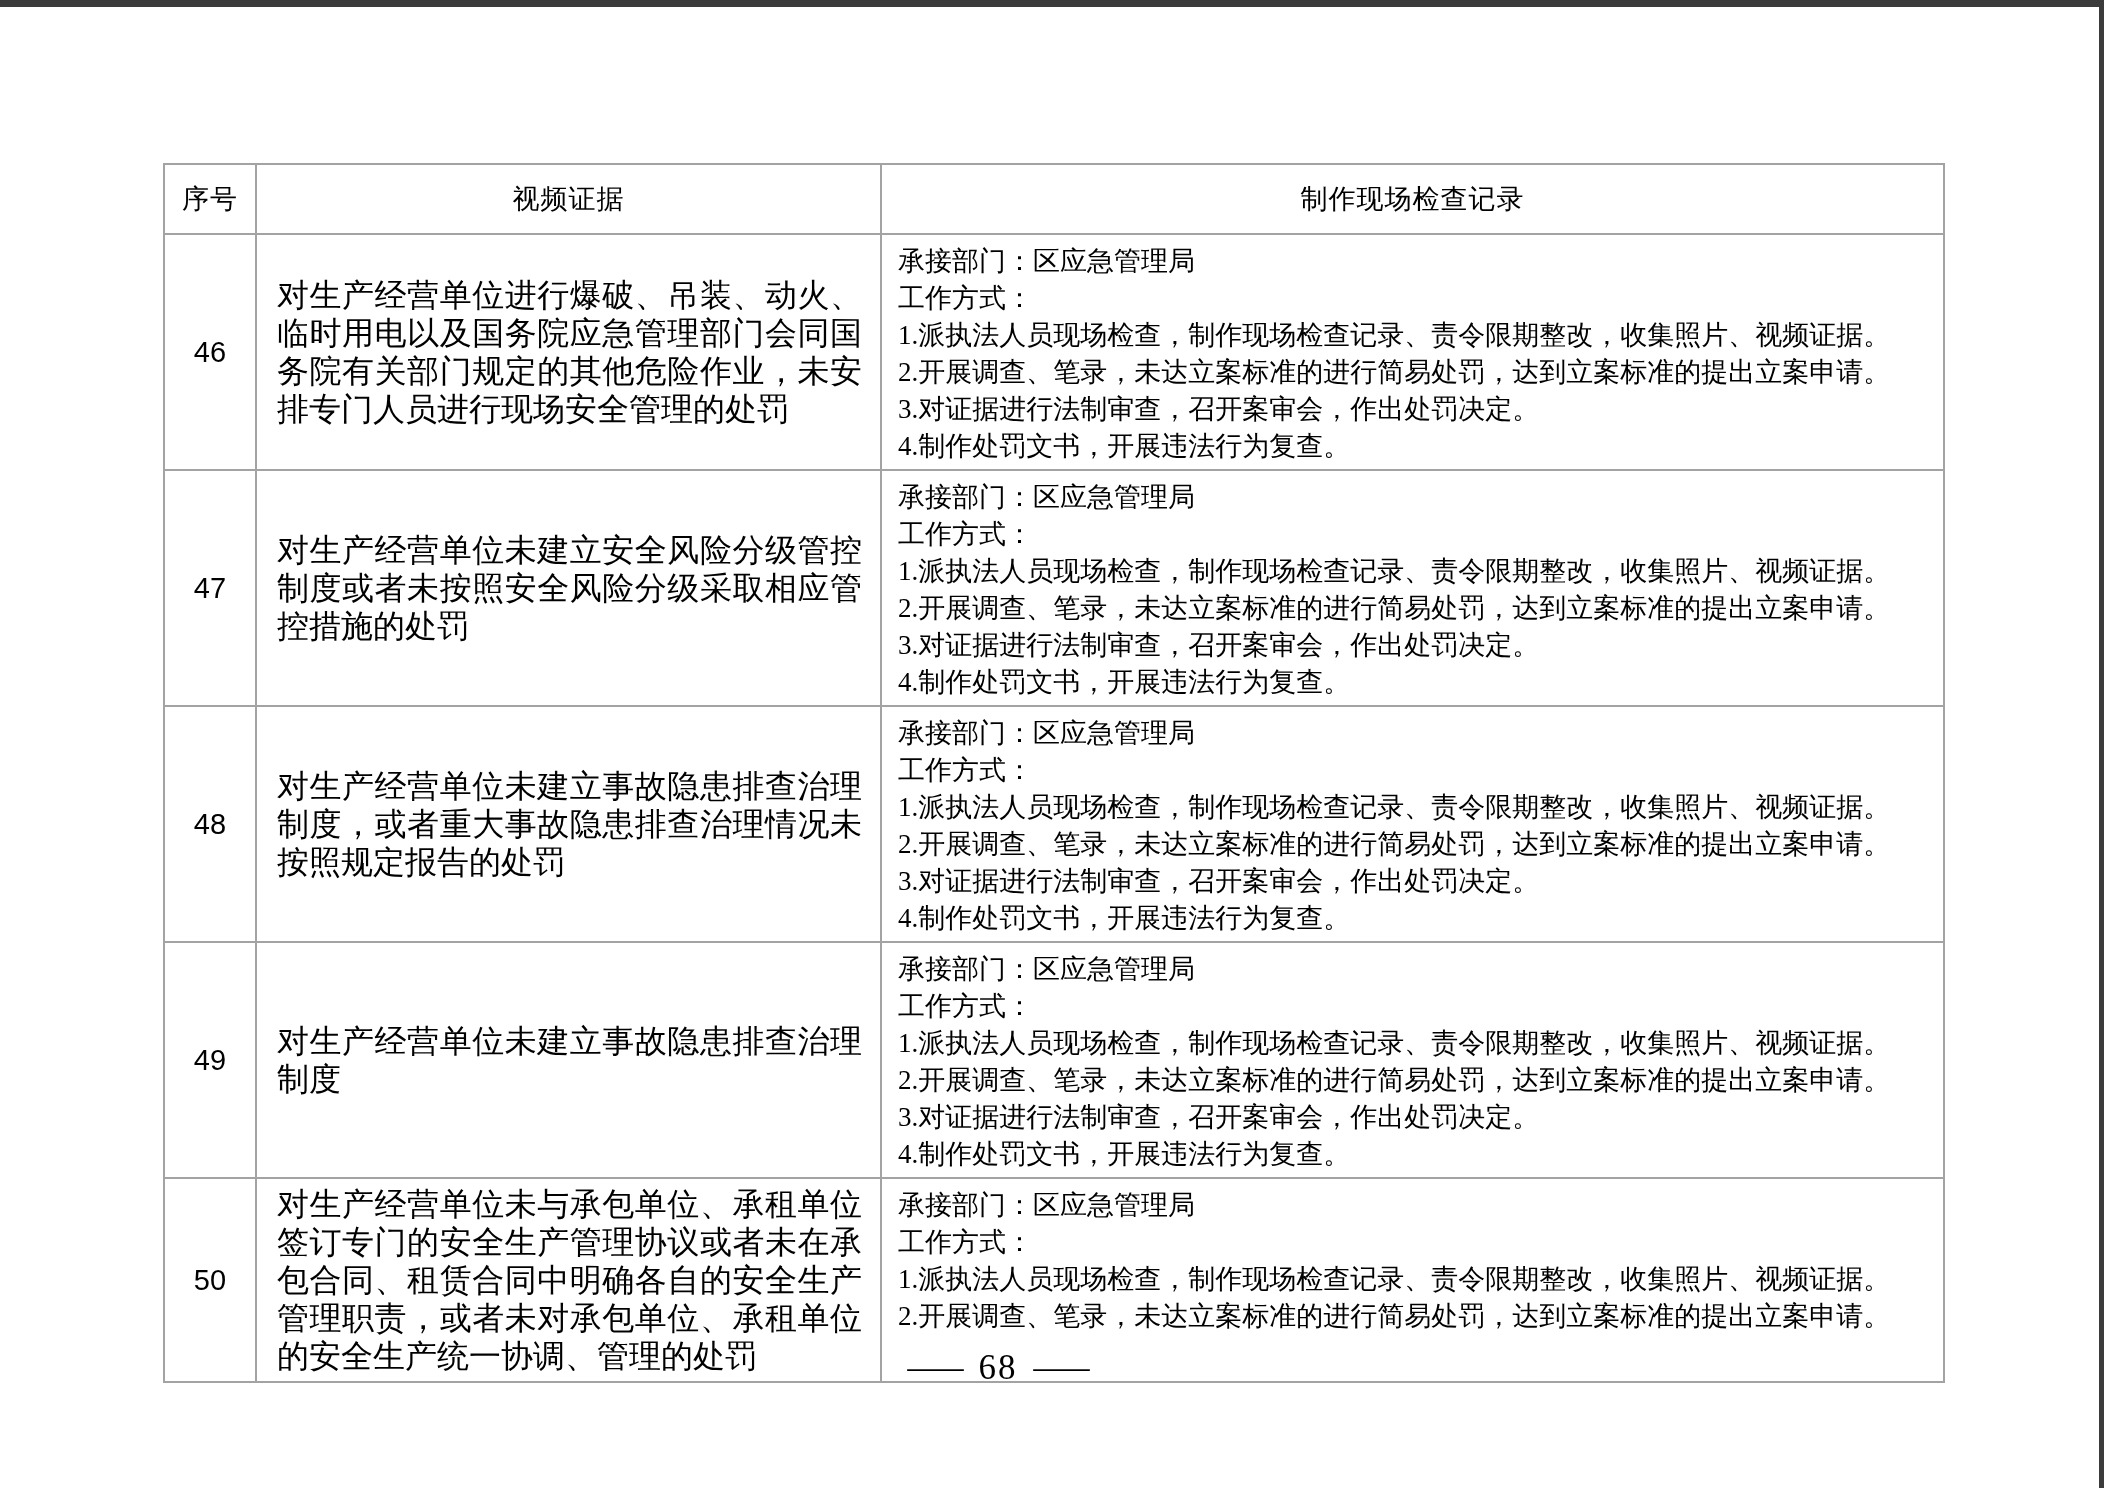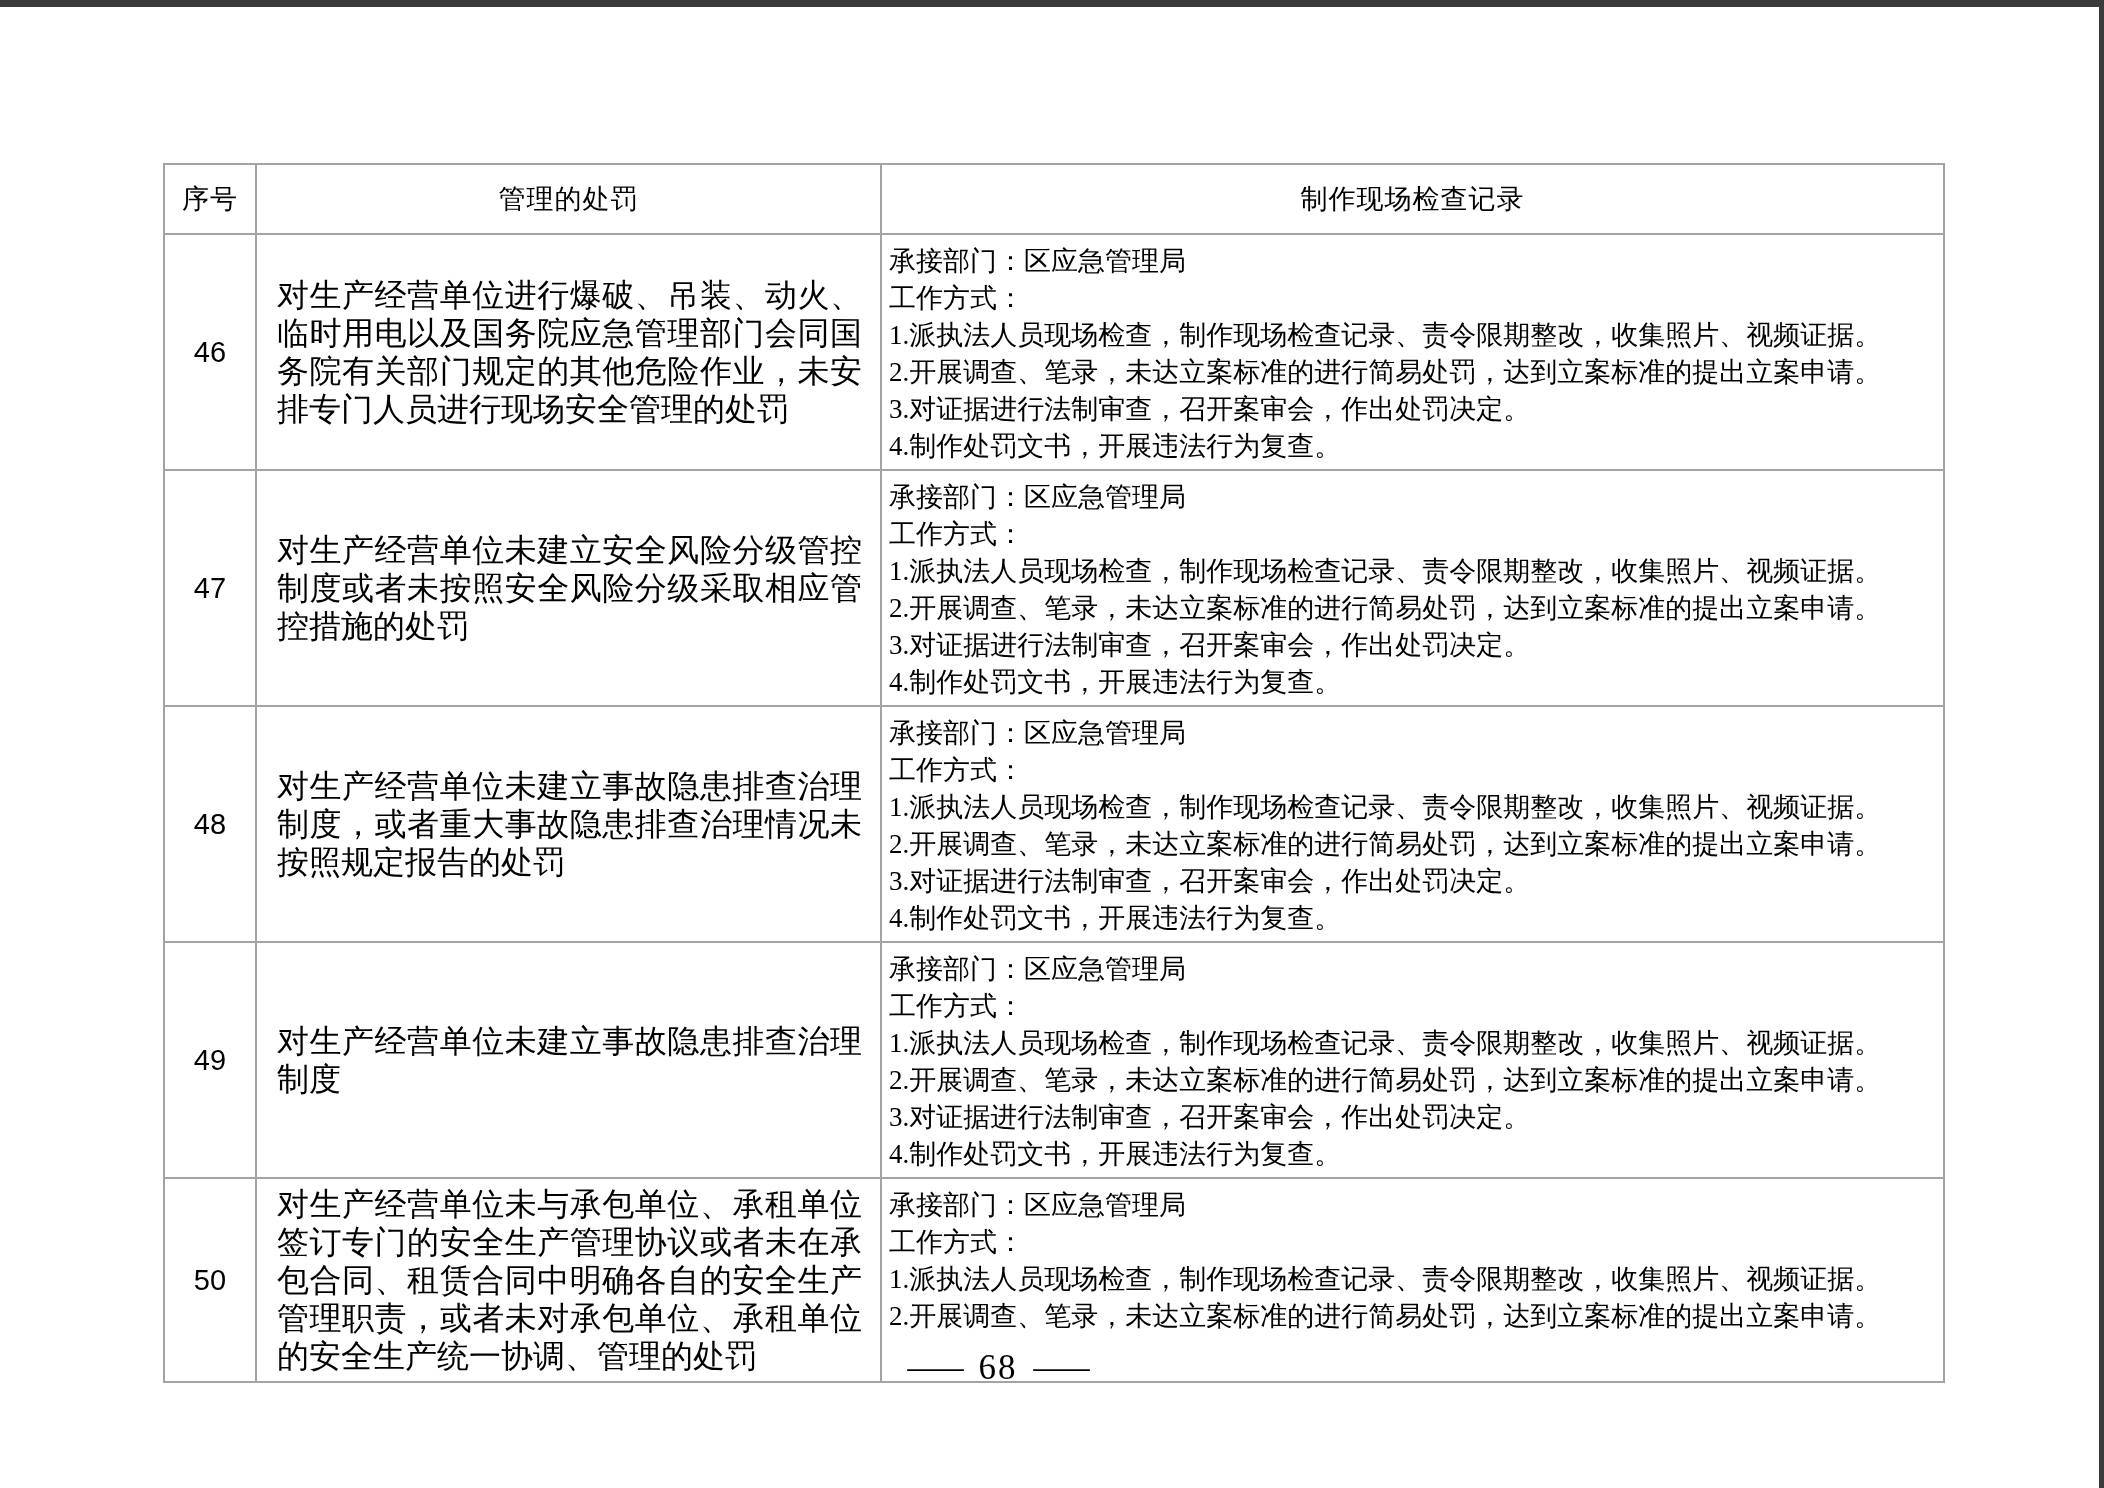--- a/index.html
+++ b/index.html
@@ -54,21 +54,21 @@
     vertical-align: middle;
     font-size: 32px;
     line-height: 38px;
     padding: 6px 18px 6px 20px;
     text-align: justify;
   }
   td.cell-dept {
     vertical-align: top;
     font-size: 27px;
     line-height: 37px;
-    padding: 8px 10px 4px 7px;
+    padding: 8px 10px 4px 16px;
   }
   .dept-line { white-space: nowrap; }
   .r46 td { height: 229px; }
   .r47 td { height: 230px; }
   .r48 td { height: 228px; }
   .r49 td { height: 228px; }
   .r50 td { height: 149px; margin-left: 33px; }
   .page-footer {
     position: absolute;
     top: 1348px; left: 0;
@@ -92,21 +92,21 @@
 
 <table class="doc-table">
   <colgroup>
     <col class="col-no">
       <col class="col-item">
       <col class="col-dept">
   </colgroup>
   <thead>
     <tr>
       <th>序号</th>
-      <th>管理的处罚</th>
+      <th>视频证据</th>
       <th>制作现场检查记录</th>
     </tr>
   </thead>
   <tbody>
     <tr class="r46">
       <td class="cell-no">46</td>
       <td class="cell-item">对生产经营单位进行爆破、吊装、动火、临时用电以及国务院应急管理部门会同国务院有关部门规定的其他危险作业，未安排专门人员进行现场安全管理的处罚</td>
       <td class="cell-dept">
         <div class="dept-line">承接部门：区应急管理局</div>
         <div class="dept-line">工作方式：</div>

